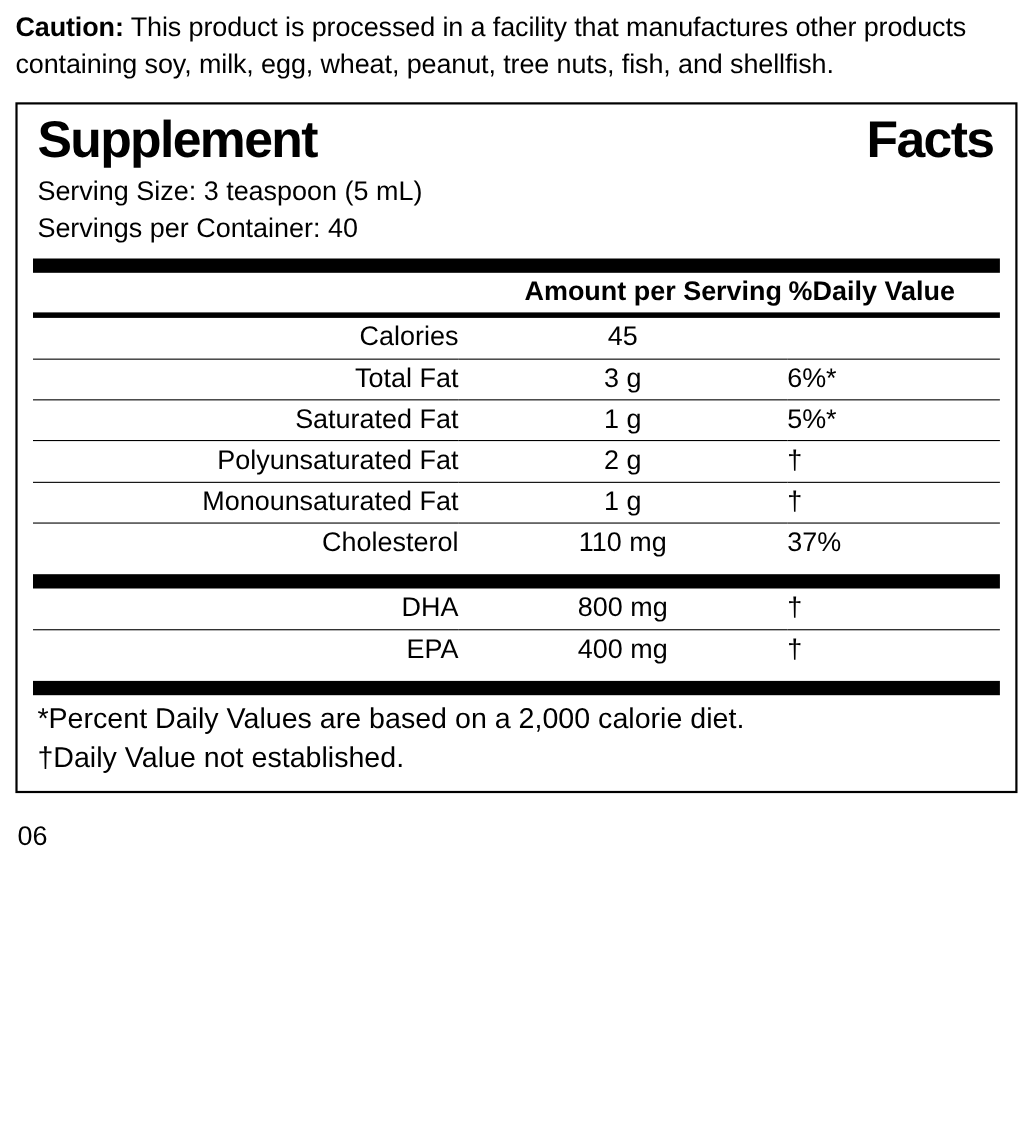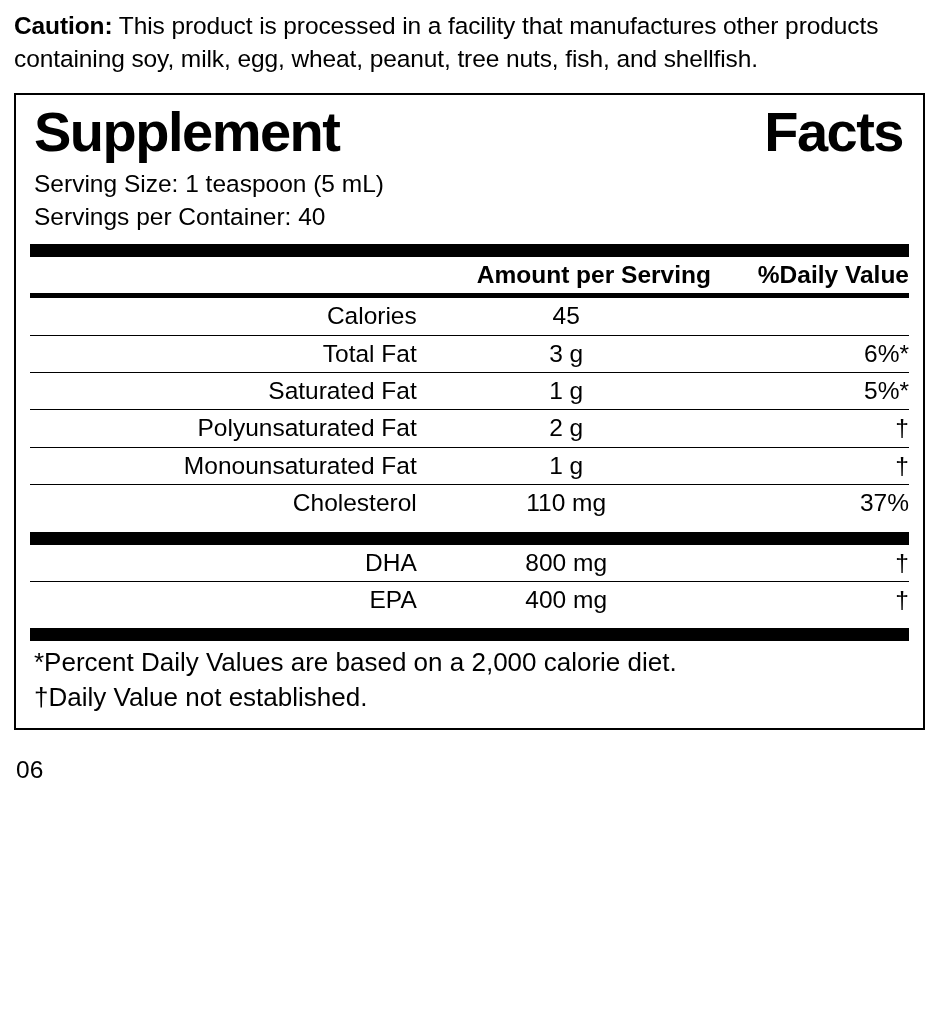--- a/index.html
+++ b/index.html
@@ -33,21 +33,21 @@
   .caution b { font-weight: bold; }
 
   
   .panel {
     border: 2.5px solid #000;
     box-sizing: border-box;
     padding: 6px 14px 14px 14px;
     margin: 0 2px;
   }
   .sf-title {
-    font-size: 56px;
+    font-size: 47px;
     font-weight: bold;
     line-height: 1.02;
     letter-spacing: -1.5px;
     display: flex;
     justify-content: space-between;
     padding: 2px 2px 4px 4px;
     white-space: nowrap;
   }
   .sf-title .w2 { padding-right: 4px; }
 
@@ -74,21 +74,21 @@
     font-size: 24.5px;
     table-layout: fixed;
   }
   table.facts td {
     padding: 3px 0 4px 0;
     vertical-align: bottom;
     line-height: 1.2;
   }
   td.col-name { width: 44%; text-align: right; padding-left: 4px; }
   td.col-amt  { width: 34%; text-align: center; }
-  td.col-dv   { width: 22%; text-align: right; padding-right: 4px; }
+  td.col-dv   { width: 22%; padding-right: 4px; }
 
   .hdr-row td {
     font-weight: bold;
     padding: 7px 0 8px 0;
   }
   .hdr-row td.col-amt { text-align: right; padding-right: 6px; }
 
   .indent { padding-left: 28px !important; }
 
   tr.bordered td { border-top: 1.6px solid #000; }
@@ -121,21 +121,21 @@
   <p class="caution"><b>Caution:</b><span> This product is processed in a facility that manufactures other products containing soy, milk, egg, wheat, peanut, tree nuts, fish, and shellfish.</span></p>
 
   <div class="panel">
 
     <div class="sf-title">
       <span class="w1">Supplement</span>
       <span class="w2">Facts</span>
     </div>
 
     <div class="serving-lines">
-      <div>Serving Size: 1 teaspoon (5 mL)</div>
+      <div>Serving Size: 3 teaspoon (5 mL)</div>
       <div>Servings per Container: 40</div>
     </div>
 
     <div class="rule-thick"></div>
 
     <table class="facts">
       <tbody>
           <tr class="hdr-row">
         <td class="col-name"></td>
         <td class="col-amt">Amount per Serving</td>

